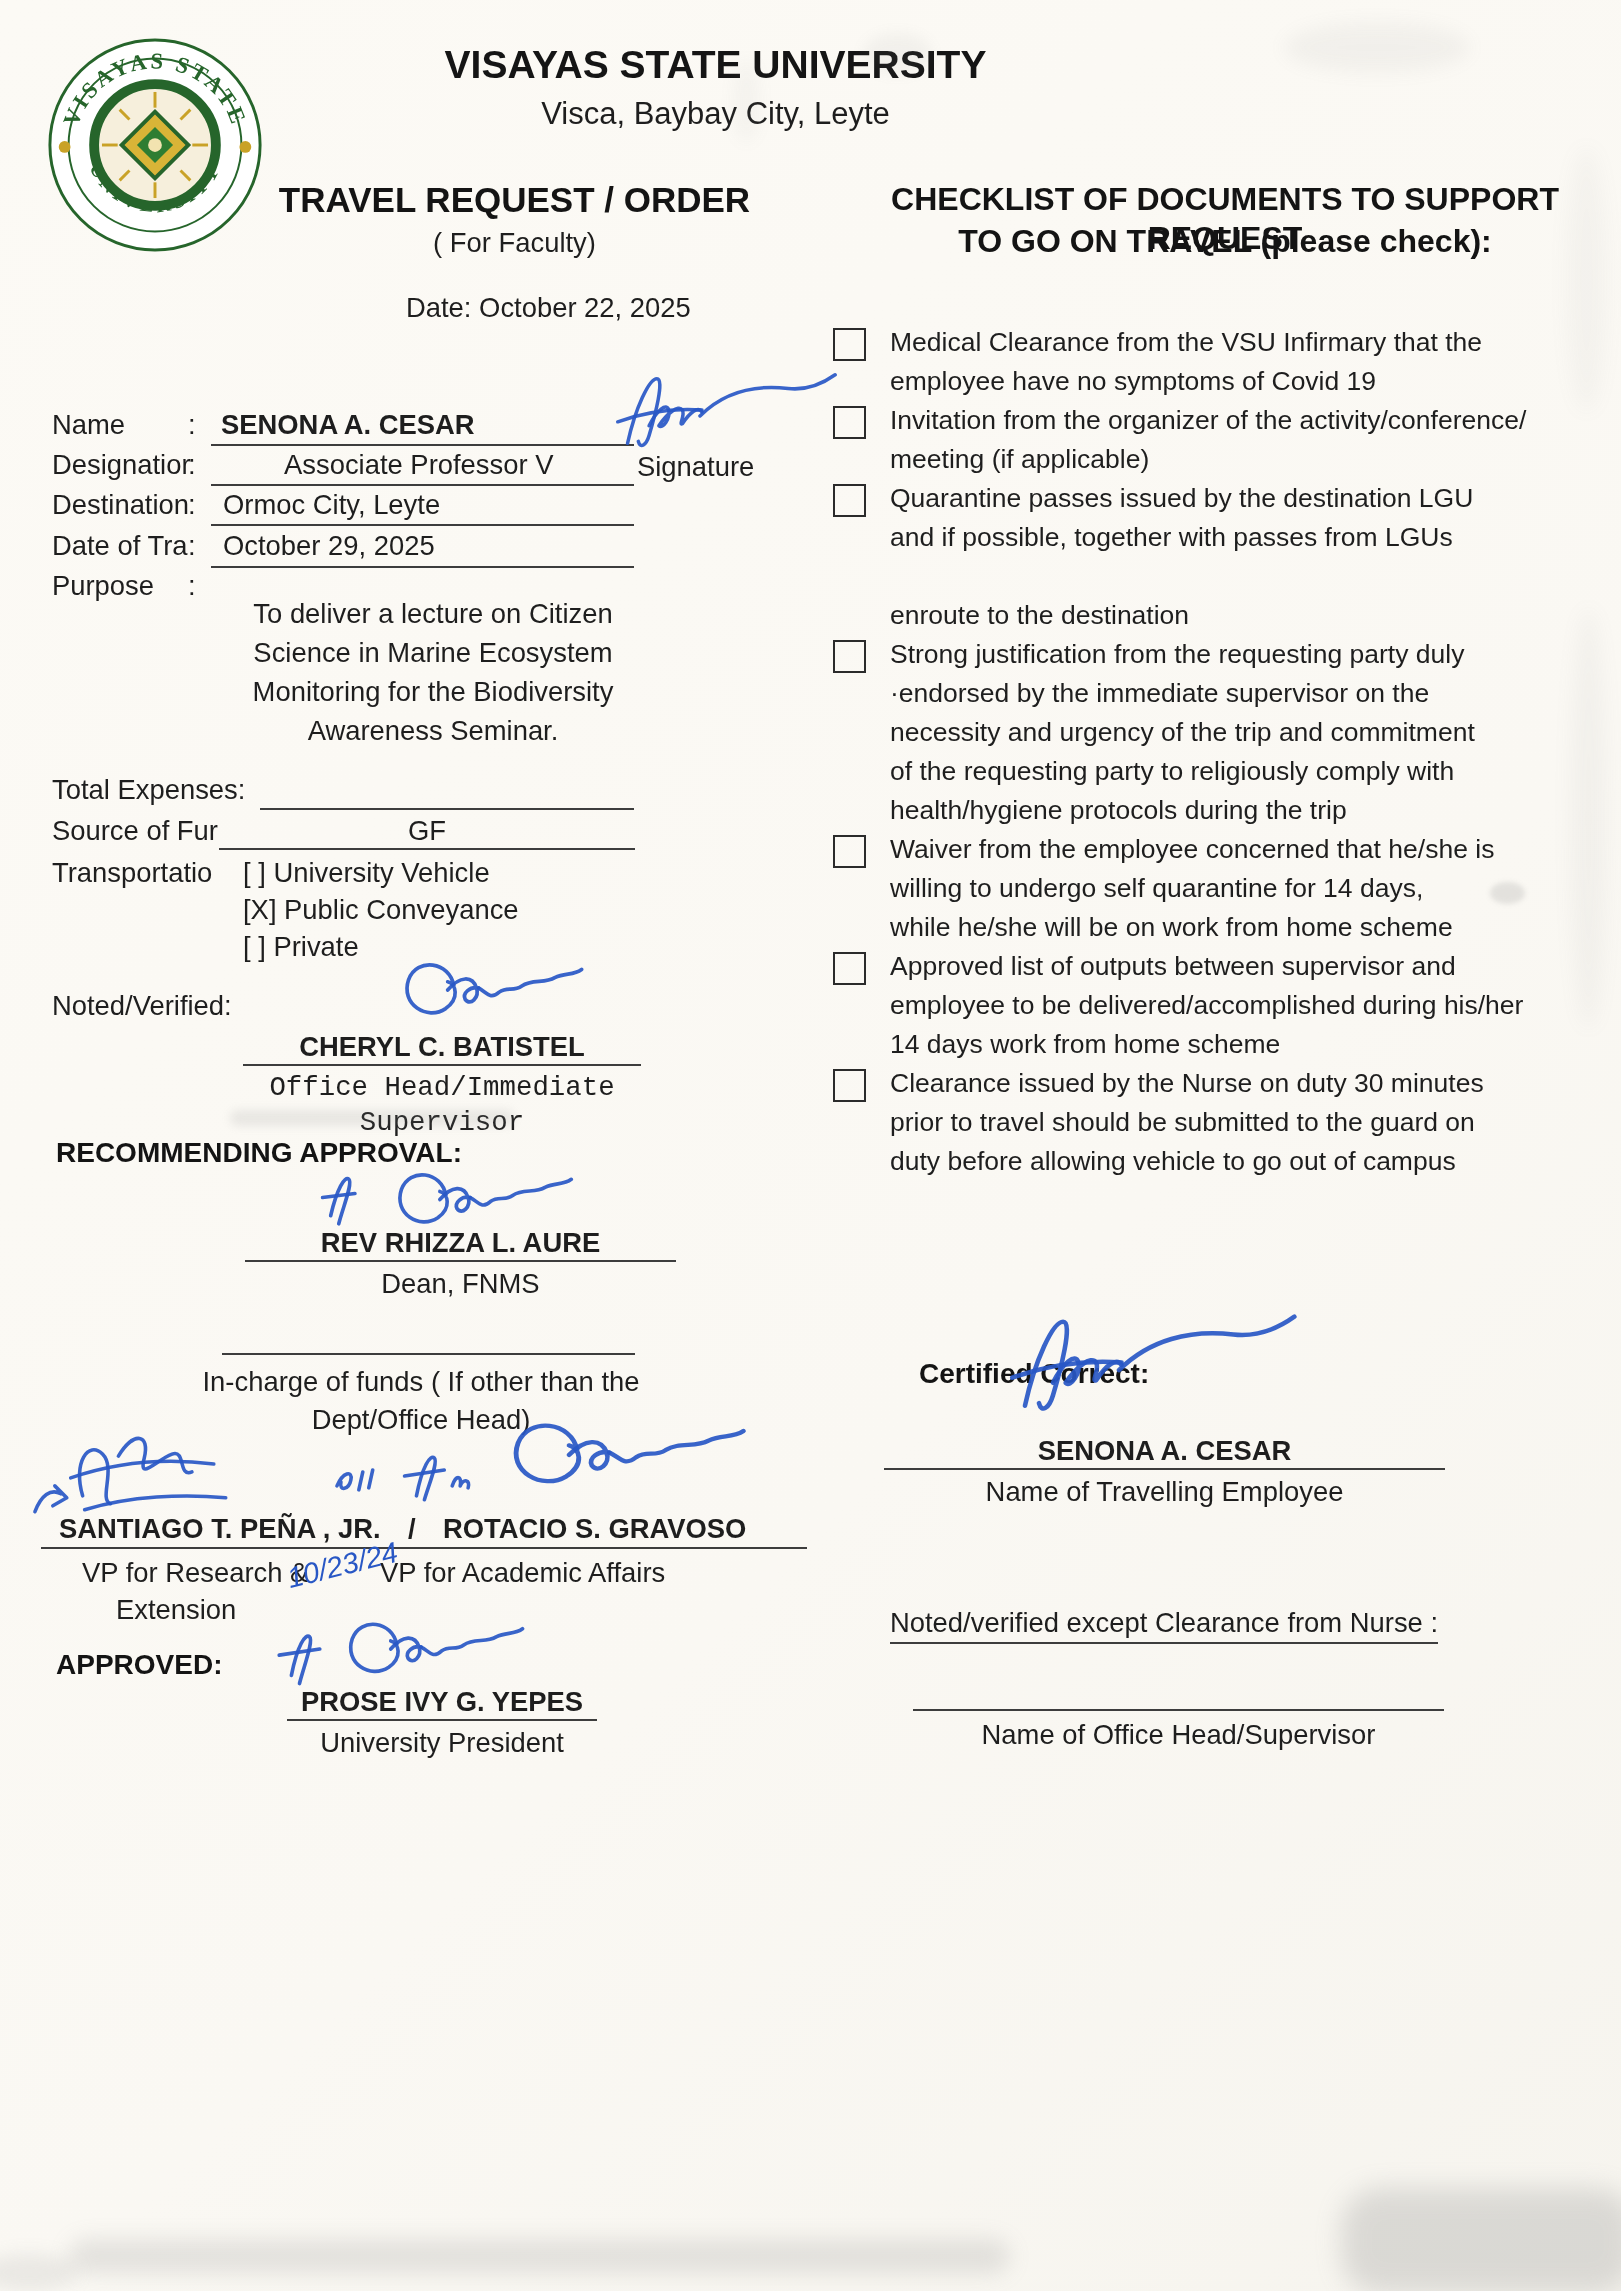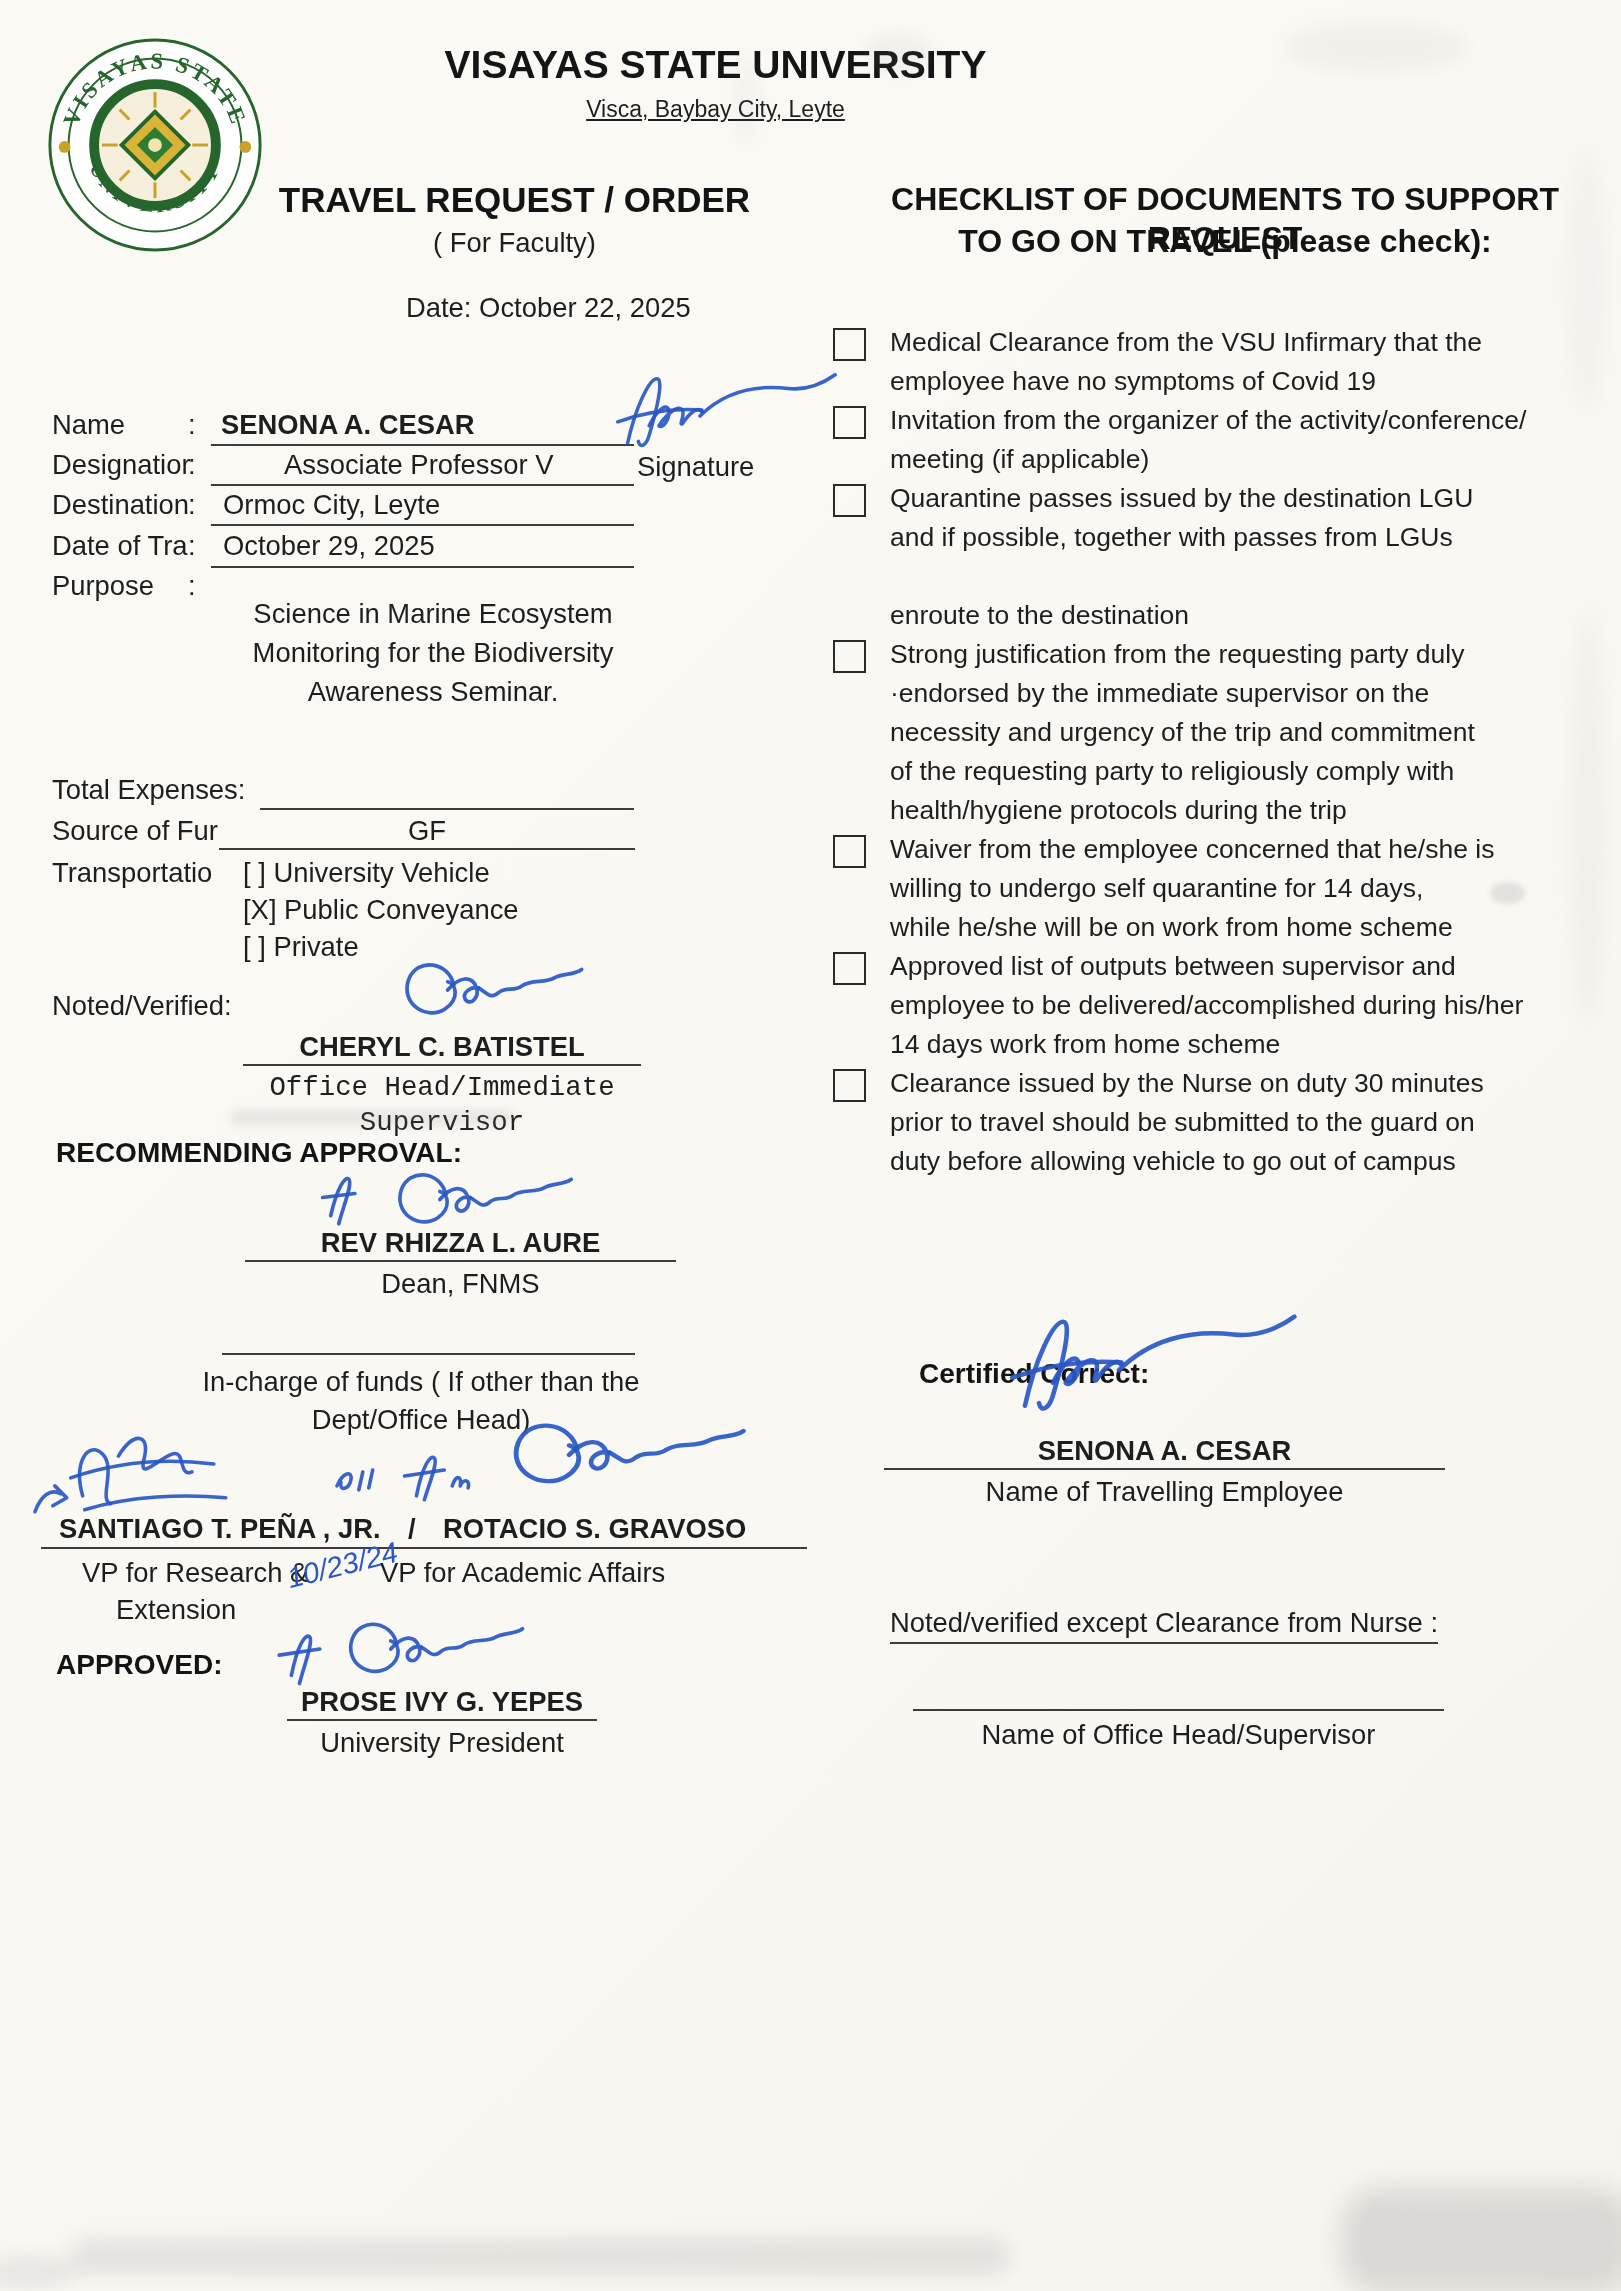--- a/index.html
+++ b/index.html
@@ -7,21 +7,21 @@
     position:relative;width:1621px;height:2292px;overflow:hidden;
     background:linear-gradient(135deg,#fcfaf5 0%, #faf8f3 60%, #f6f4ee 100%);
     font-family:"Liberation Sans", sans-serif;
     color:#1e1e1e;
   }
   .abs{position:absolute;}
   .b{font-weight:bold;}
   .ctr{text-align:center;}
   .pre{white-space:pre;}
   .t28{font-size:27.4px;line-height:35px;}
-  .t27{font-size:23px;text-decoration:underline;}
+  .t27{font-size:31px;}
   .t29{font-size:28px;}
   .t33{font-size:32px;line-height:39px;}
   .t36{font-size:35px;}
   .t40{font-size:39px;}
   .uline{position:absolute;border-bottom:2px solid #3d3d3d;height:0;}
   .sig path{fill:none;stroke:#2857c5;stroke-width:3.6;stroke-linecap:round;stroke-linejoin:round;opacity:.92;}
   .cl-wrap{position:absolute;left:831px;top:323px;width:706px;}
   .cl-item{position:relative;padding-left:59px;}
   .cl-box{position:absolute;left:2px;top:4.9px;width:29px;height:29px;border:2.9px solid #2b2b2b;background:transparent;}
   .cl-line{font-size:26.5px;line-height:39px;min-height:39px;white-space:pre;}
@@ -90,20 +90,21 @@
   <div class="uline" style="left:211px;top:524px;width:423px;"></div>
 
   <span class="abs t28" style="left:52px;top:528px;">Date of Tra</span>
   <span class="abs t28" style="left:188px;top:528px;">:</span>
   <span class="abs t28" style="left:223px;top:528px;">October 29, 2025</span>
   <div class="uline" style="left:211px;top:566px;width:423px;"></div>
 
   <span class="abs t28" style="left:52px;top:568px;">Purpose</span>
   <span class="abs t28" style="left:188px;top:568px;">:</span>
   <div class="abs ctr" style="left:227px;top:594px;width:412px;">
+    <div class="t28 pre" style="line-height:39px;">To deliver a lecture on Citizen</div>
     <div class="t28 pre" style="line-height:39px;">Science in Marine Ecosystem</div>
     <div class="t28 pre" style="line-height:39px;">Monitoring for the Biodiversity</div>
     <div class="t28 pre" style="line-height:39px;">Awareness Seminar.</div>
   </div>
 
   <span class="abs t28" style="left:52px;top:772px;">Total Expenses:</span>
   <div class="uline" style="left:260px;top:808px;width:374px;"></div>
 
   <span class="abs t28" style="left:52px;top:813px;">Source of Fur</span>
   <span class="abs t28 ctr" style="left:219px;top:813px;width:416px;">GF</span>

